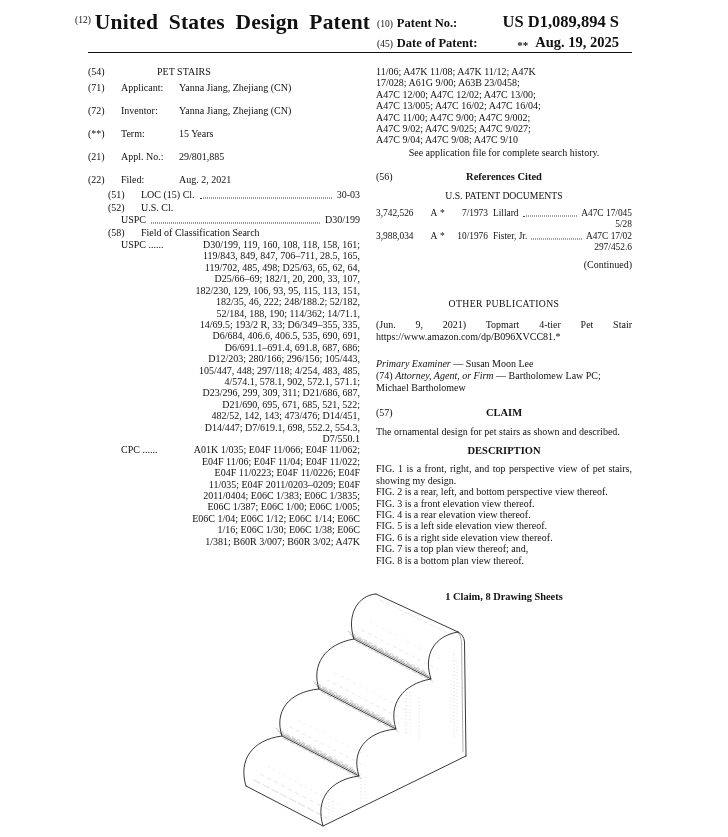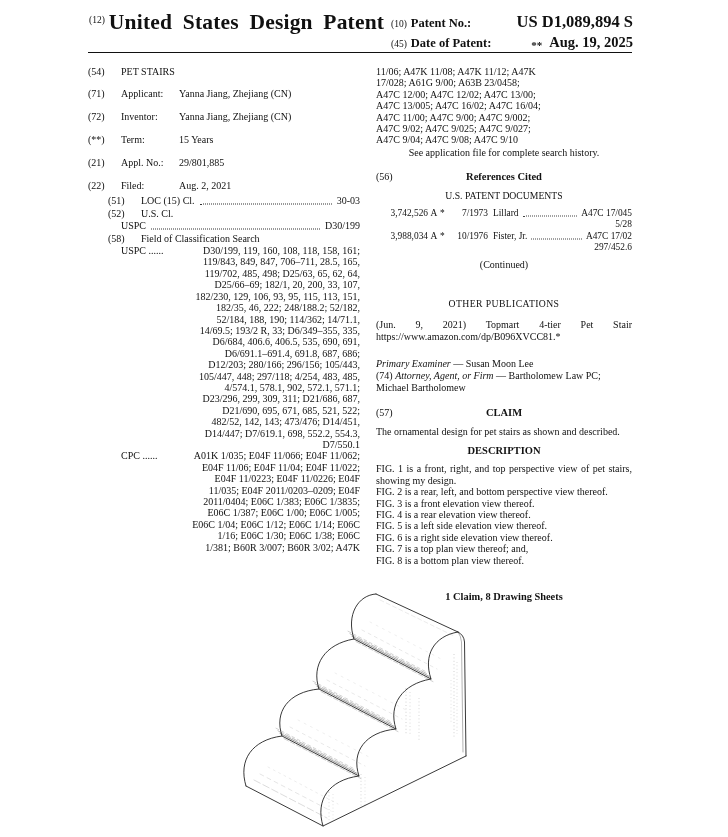--- a/index.html
+++ b/index.html
@@ -1,21 +1,21 @@
 <!DOCTYPE html>
 <html><head>
 <meta charset="utf-8">
 <style>
   html,body{margin:0;padding:0;background:#e8e8e8;}
   .page{
     position:relative; width:728px; height:837px; background:#ffffff;
     font-family:"Liberation Serif", serif; color:#111; overflow:hidden;
   }
   
-  .hdr{position:absolute; left:89px; top:10px; width:544px;}
+  .hdr{position:absolute; left:75px; top:10px; width:544px;}
   .hdr-row{display:flex; justify-content:space-between;}
   .hdr-left{width:300px;}
   .t12{font-size:9.5px; vertical-align:6px; margin-right:4px;}
   .title{font-size:21.5px; font-weight:bold; letter-spacing:.2px; word-spacing:5px; white-space:nowrap;}
   .byline{font-size:13px; font-weight:bold; margin:2px 0 0 24px;}
   .hdr-right{width:242px; font-weight:bold;}
   .hr-line{display:flex; align-items:baseline; margin-top:2px;}
   .tsm{font-size:9.5px; font-weight:normal; margin-right:4px;}
   .hlabel{font-size:12.5px;}
   .pno{font-size:16.5px; margin-left:auto; white-space:nowrap;}
@@ -38,27 +38,27 @@
   .cls-line{text-align:right;}
   
   .r-line{}
   .r-note{text-align:center; margin-top:1px;}
   .sec-row{position:relative; text-align:center; margin-top:13px;}
   .sec-num{position:absolute; left:0; top:0; font-weight:normal;}
   .sec-title{font-weight:bold; font-size:10.5px;}
   .subhead{text-align:center; margin-top:7px; font-size:9.7px;}
   .pat-list{margin-top:7px; font-size:9.4px;}
   .pat-row{display:flex; white-space:nowrap;}
-  .pat-no{width:52px; text-align:right; flex:none;}
+  .pat-no{width:52px; flex:none;}
   .pat-kind{width:12px; text-align:center; flex:none;}
   .pat-star{width:8px; flex:none;}
   .pat-date{width:40px; text-align:right; flex:none; margin-right:5px;}
   .pat-leader{flex:1; margin:0 4px; border-bottom:1.2px dotted #444; transform:translateY(-2.5px);}
   .pat-sub{text-align:right;}
-  .continued{text-align:center; margin-top:5px;}
+  .continued{text-align:right; margin-top:5px;}
   .otherpubs{text-align:center; margin-top:28px; font-size:9.7px; letter-spacing:.4px;}
   .citation{margin-top:9px; text-align:justify; overflow-wrap:anywhere; line-height:12px;}
   .examiner{margin-top:15px; line-height:12.2px;}
   .attorney{line-height:12.2px;}
   .claim-text{margin-top:7px; text-align:justify;}
   .figs{margin-top:7px;}
   .fig-line{text-align:justify;}
   .footer-line{text-align:center; font-weight:bold; font-size:10.4px; margin-top:25px;}
   
   .figure-wrap{position:absolute; left:230px; top:584px; width:252px; height:253px;}
@@ -87,21 +87,21 @@
           <span class="hlabel">Date of Patent:</span>
           <span class="pdate"><span class="stars">**</span><span>Aug. 19, 2025</span></span>
         </div>
       </div>
     </div>
   </div>
   <div class="rule"></div>
 
   <div class="col col-left">
 
-    <div class="fld" style="margin-bottom:11px;">
+    <div class="fld" style="margin-bottom:5px;gap:36px;">
       <span class="fnum">(54)</span>
       <span class="b">PET STAIRS</span>
     </div>
 
     <div class="fld">
       <span class="fnum">(71)</span>
       <span class="flabel">Applicant:</span>
       <span><span class="b">Yanna Jiang</span><span>, Zhejiang (CN)</span></span>
     </div>
 

